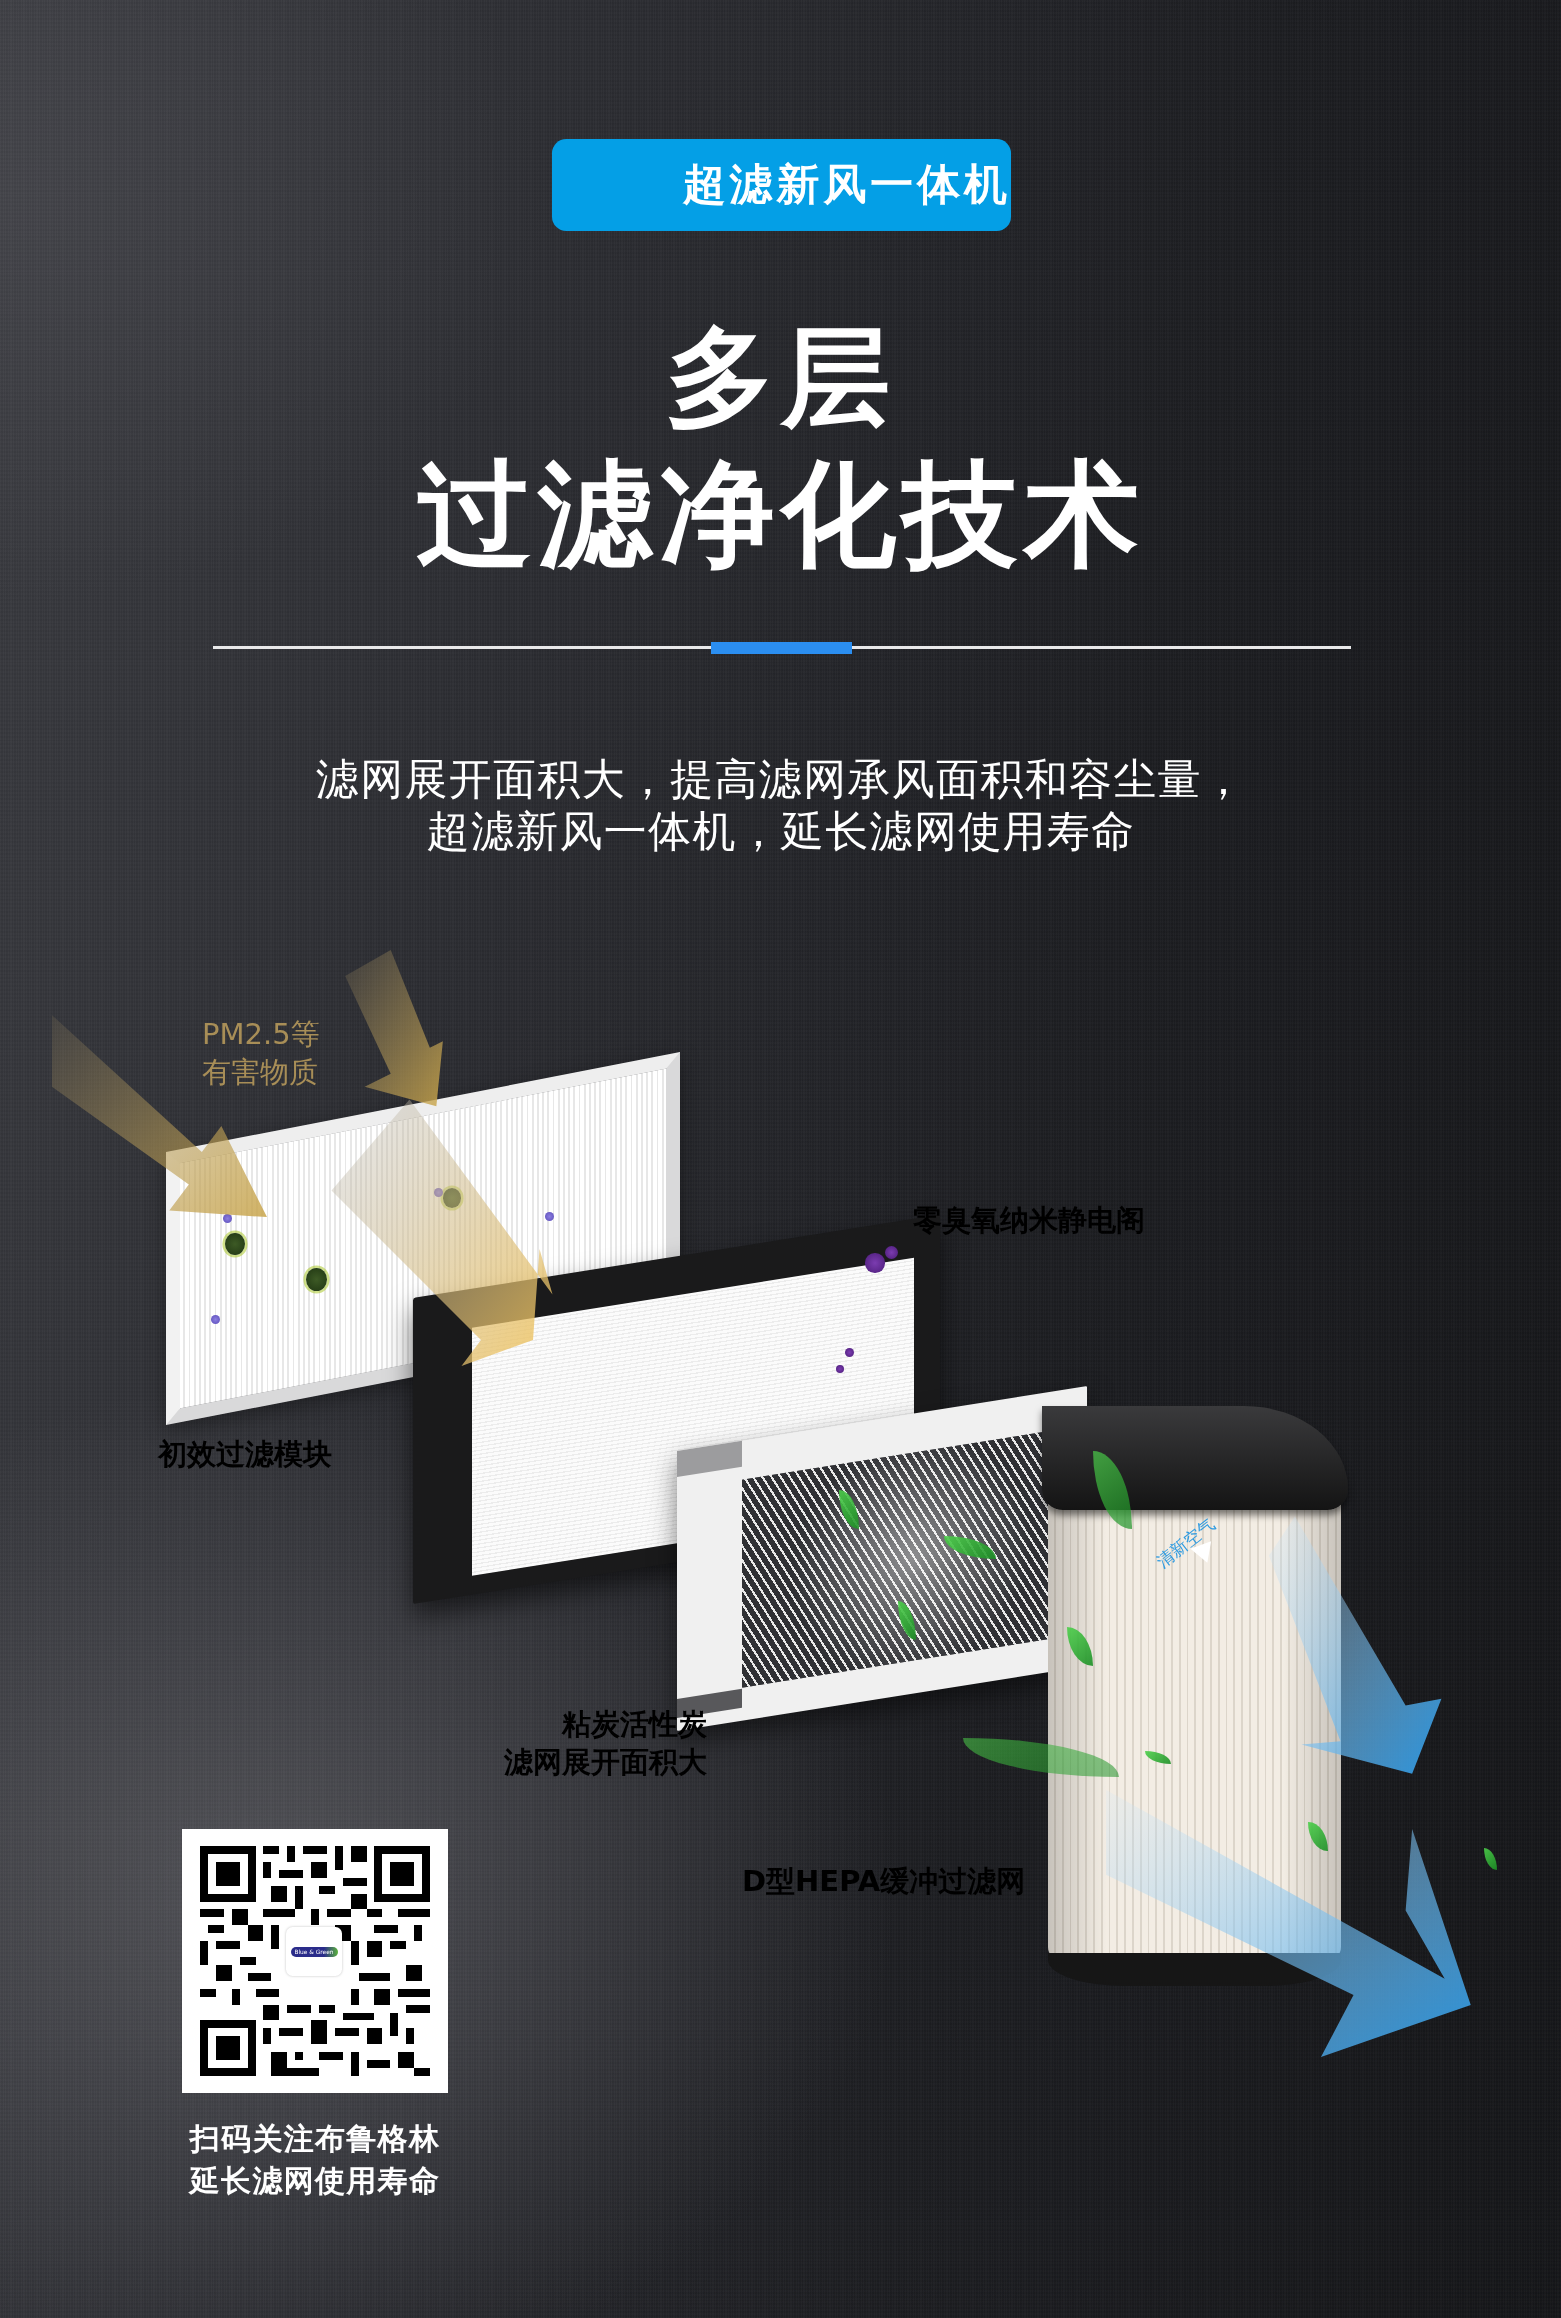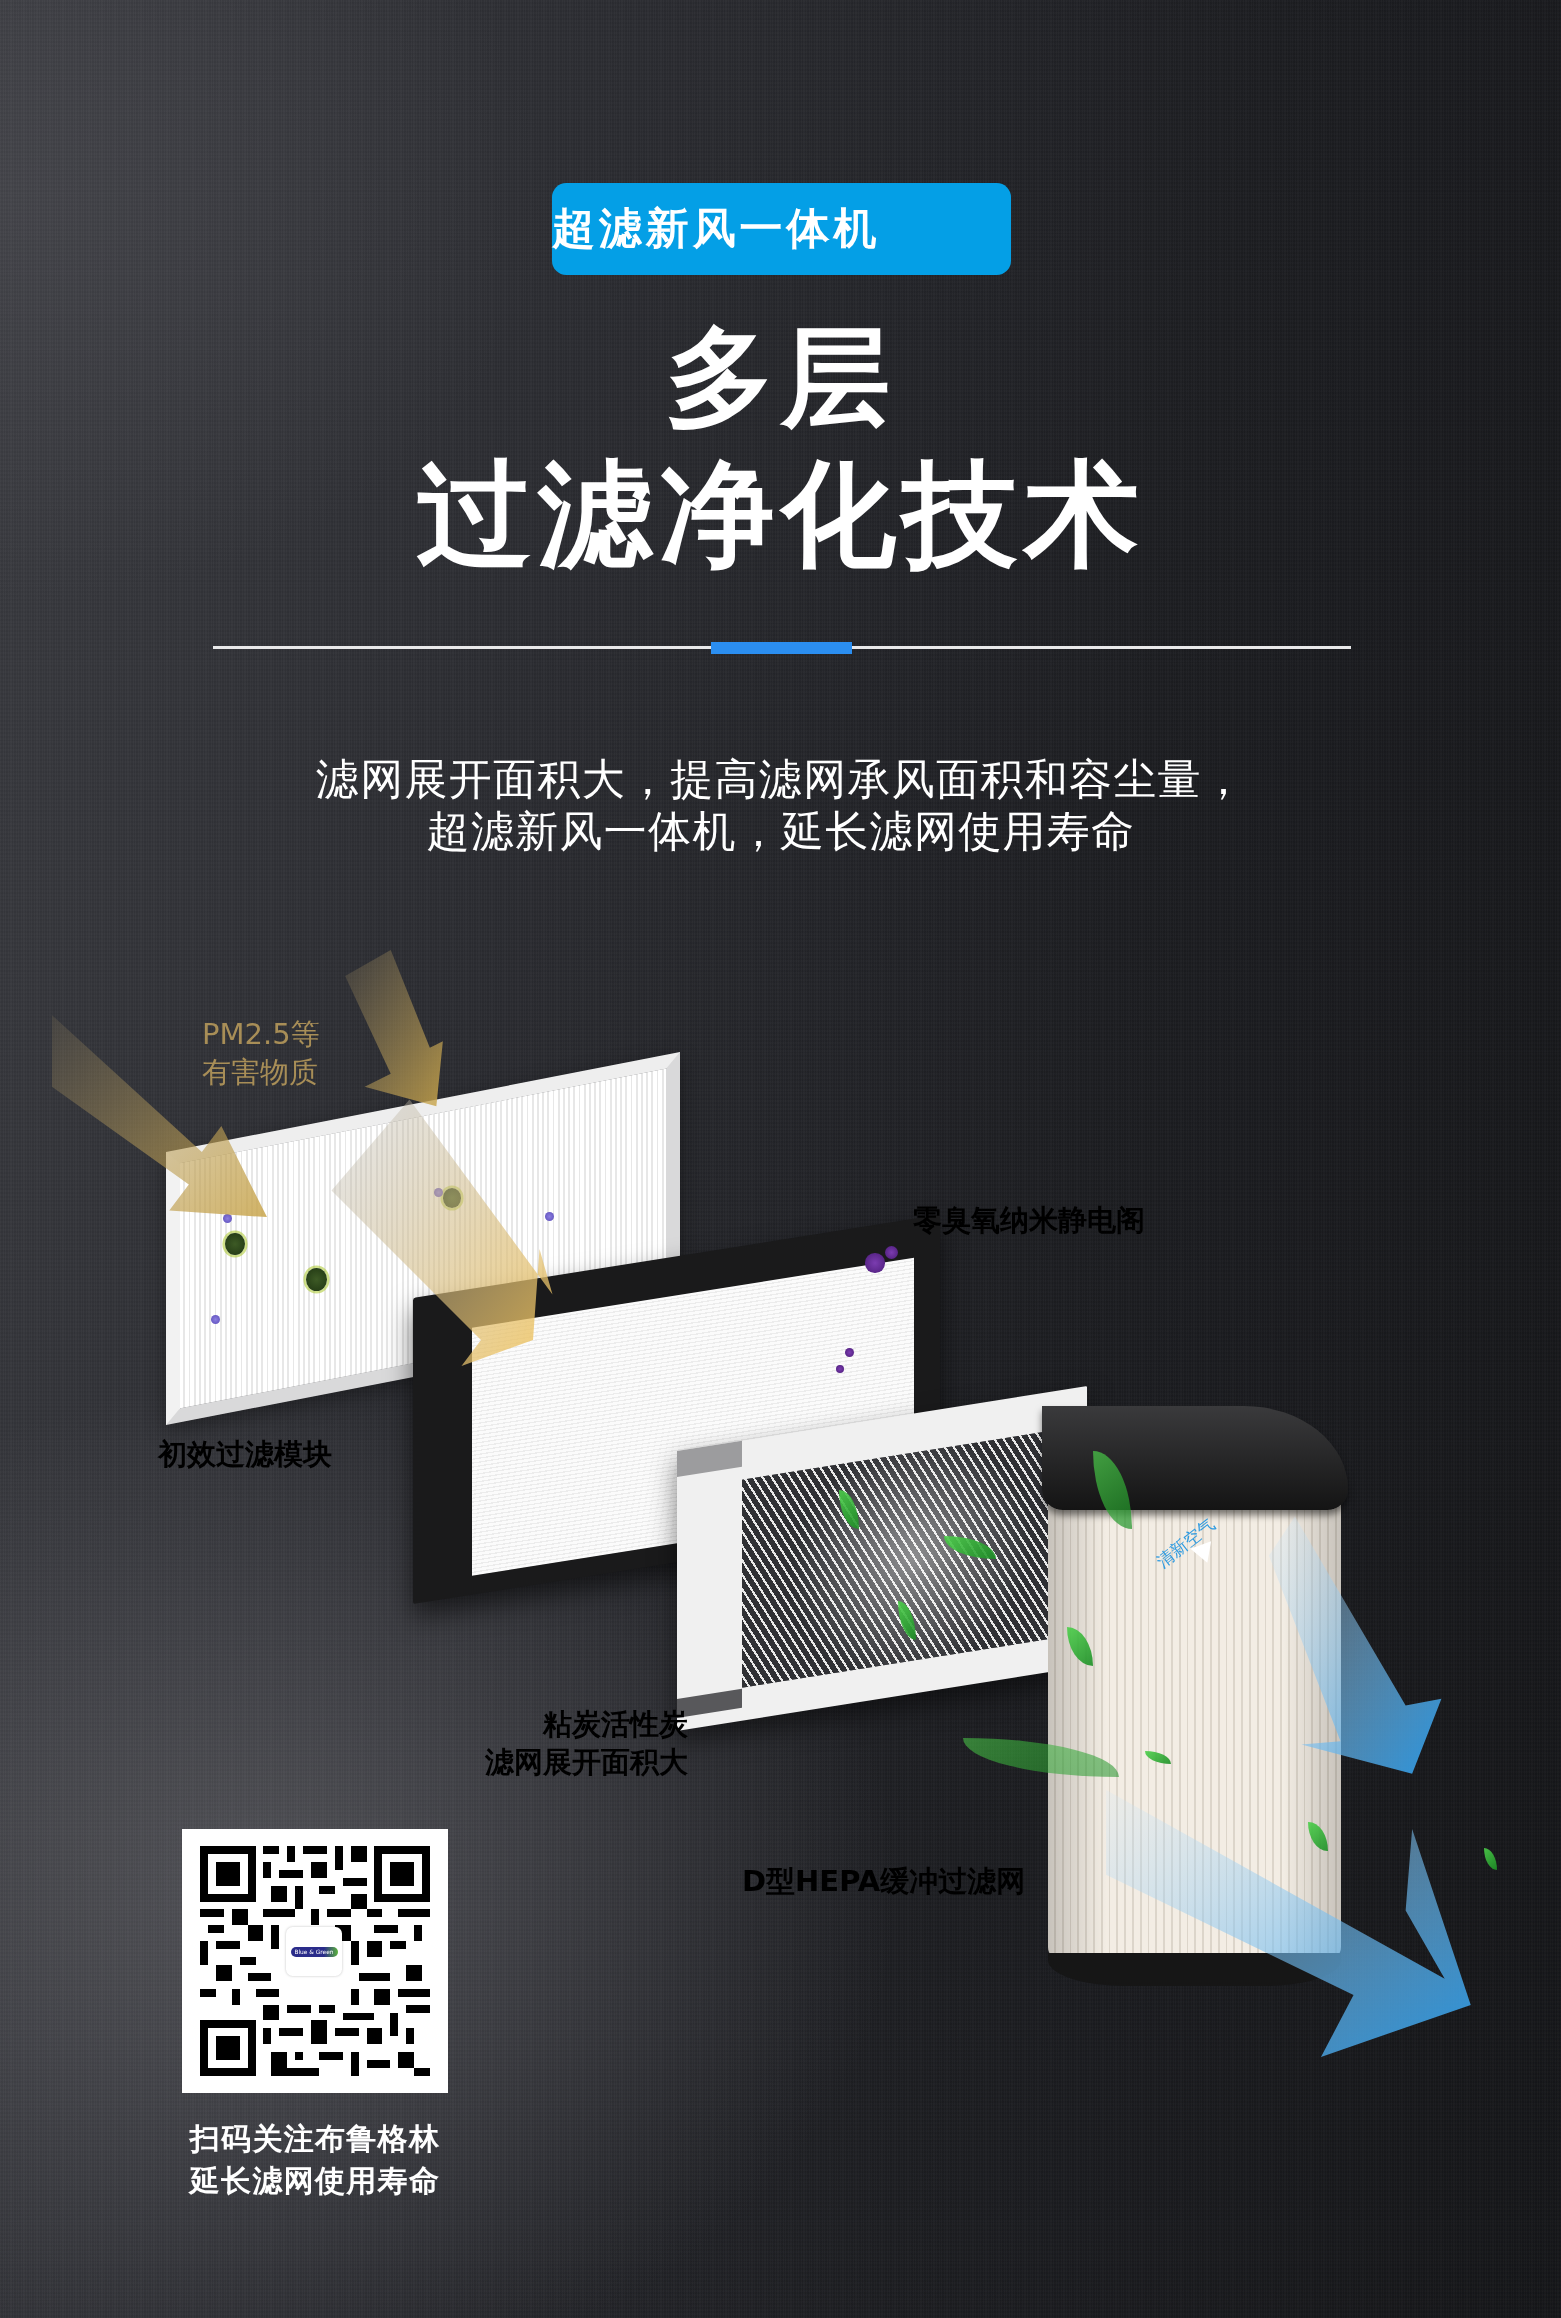--- a/index.html
+++ b/index.html
@@ -18,22 +18,22 @@
       repeating-linear-gradient(90deg, rgba(255,255,255,0.018) 0 1.3px, rgba(0,0,0,0.02) 1.3px 2.6px),
       repeating-linear-gradient(0deg, rgba(255,255,255,0.012) 0 2px, rgba(0,0,0,0.015) 2px 3.9px);
     pointer-events: none;
   }
   .abs { position: absolute; }
 
   
   .badge {
     left: 552px; top: 139px; width: 459px; height: 92px;
     background: #049fe6; border-radius: 14.3px;
-    display: flex; align-items: center; justify-content: flex-start;
-    color: #fff; font-size: 43px; font-weight: bold; letter-spacing: 3.9px; margin-top: 44px;
+    display: flex; align-items: center; justify-content: flex-end;
+    color: #fff; font-size: 43px; font-weight: bold; letter-spacing: 3.9px;
   }
   .title {
     left: 0; width: 1562px; text-align: center; color: #fff; font-weight: bold;
   }
   .title.l1 { top: 316px; font-size: 109px; line-height: 124px; letter-spacing: 6.5px; }
   .title.l2 { top: 449px; font-size: 115px; line-height: 130px; letter-spacing: 6.5px; }
 
   .divider-line { left: 213px; top: 646px; width: 1138px; height: 2.6px; background: #e9e9ea; }
   .divider-accent { left: 711px; top: 642px; width: 141px; height: 11.7px; background: #2b8ef0; }
 
@@ -246,21 +246,21 @@
     <polygon points="0,470 520,760 460,655 470,530 560,800 330,880 380,785 0,600" fill="url(#blue1)"></polygon>
   </svg>
 </div>
 
 <div class="lbl-gold" style="left:202px;top:1015px;">
   <div>PM2.5等</div>
   <div>有害物质</div>
 </div>
 <div class="lbl" style="left:158px;top:1435px;">初效过滤模块</div>
 <div class="lbl" style="left:913px;top:1201px;">零臭氧纳米静电阁</div>
-<div class="lbl" style="left:485px;top:1705px;text-align:right;">
+<div class="lbl" style="left:504px;top:1705px;text-align:right;">
   <div style="padding-right:0;text-align:right;">粘炭活性炭</div>
   <div>滤网展开面积大</div>
 </div>
 <div class="lbl" style="left:742px;top:1862px;">D型HEPA缓冲过滤网</div>
 
 <div class="abs qr">
   <svg viewBox="0 0 29 29" shape-rendering="crispEdges">
     <rect width="29" height="29" fill="#fff"></rect>
     <g fill="#000">
       <path d="M0 0h7v7H0z M1 1v5h5V1z M2 2h3v3H2z"></path>

